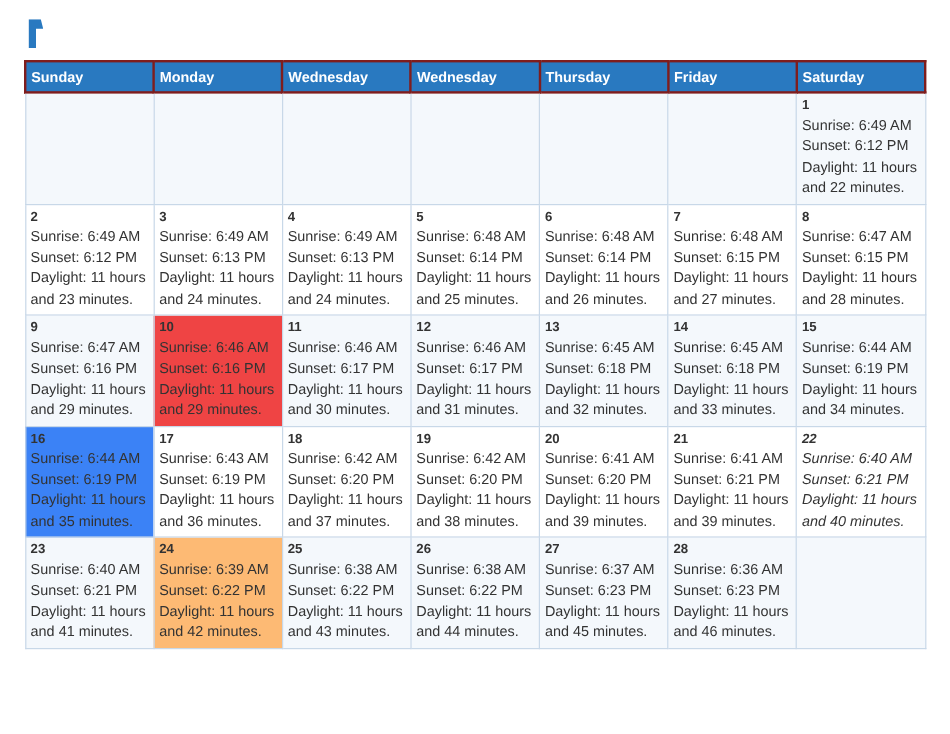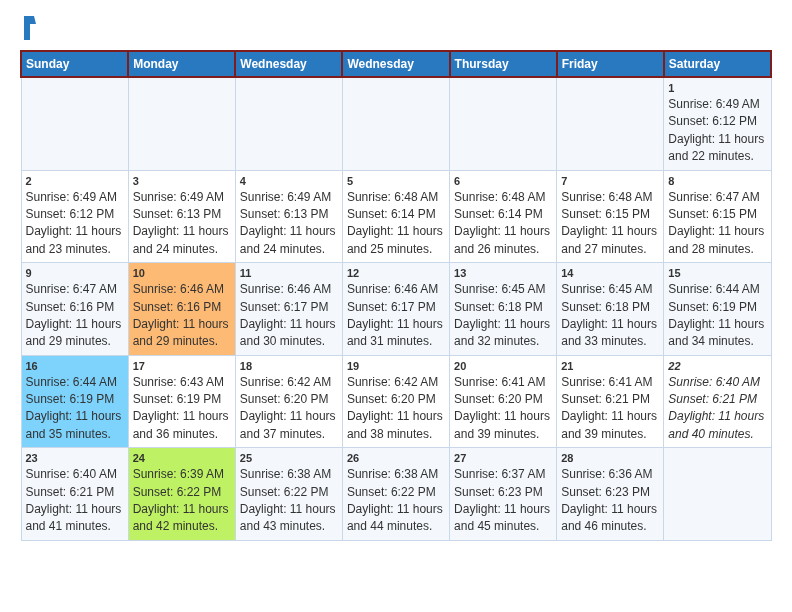--- a/index.html
+++ b/index.html
@@ -191,21 +191,21 @@
         </td>
       </tr>
       <tr>
         <td style="background: rgb(244, 248, 252);">
           <span class="day-num">9</span>
           <div class="day-info" style="white-space: pre-line;">Sunrise: 6:47 AM
 Sunset: 6:16 PM
 Daylight: 11 hours
 and 29 minutes.</div>
         </td>
-        <td style="background: #fdba74;">
+        <td style="background: #ef4444;">
           <span class="day-num">10</span>
           <div class="day-info" style="white-space: pre-line;">Sunrise: 6:46 AM
 Sunset: 6:16 PM
 Daylight: 11 hours
 and 29 minutes.</div>
         </td>
         <td style="background: rgb(244, 248, 252);">
           <span class="day-num">11</span>
           <div class="day-info" style="white-space: pre-line;">Sunrise: 6:46 AM
 Sunset: 6:17 PM
@@ -235,21 +235,21 @@
         </td>
         <td style="background: rgb(244, 248, 252);">
           <span class="day-num">15</span>
           <div class="day-info" style="white-space: pre-line;">Sunrise: 6:44 AM
 Sunset: 6:19 PM
 Daylight: 11 hours
 and 34 minutes.</div>
         </td>
       </tr>
       <tr>
-        <td style="background: #7dd3fc;">
+        <td style="background: #3b82f6;">
           <span class="day-num">16</span>
           <div class="day-info" style="white-space: pre-line;">Sunrise: 6:44 AM
 Sunset: 6:19 PM
 Daylight: 11 hours
 and 35 minutes.</div>
         </td>
         <td style="background: rgb(255, 255, 255);">
           <span class="day-num">17</span>
           <div class="day-info" style="white-space: pre-line;">Sunrise: 6:43 AM
 Sunset: 6:19 PM
@@ -293,21 +293,21 @@
         </td>
       </tr>
       <tr>
         <td style="background: rgb(244, 248, 252);">
           <span class="day-num">23</span>
           <div class="day-info" style="white-space: pre-line;">Sunrise: 6:40 AM
 Sunset: 6:21 PM
 Daylight: 11 hours
 and 41 minutes.</div>
         </td>
-        <td style="background: #bef264; margin-top: 36px;">
+        <td style="background: #fdba74; margin-top: 36px;">
           <span class="day-num">24</span>
           <div class="day-info" style="white-space: pre-line;">Sunrise: 6:39 AM
 Sunset: 6:22 PM
 Daylight: 11 hours
 and 42 minutes.</div>
         </td>
         <td style="background: rgb(244, 248, 252); margin-left: 14px;">
           <span class="day-num">25</span>
           <div class="day-info" style="white-space: pre-line;">Sunrise: 6:38 AM
 Sunset: 6:22 PM

